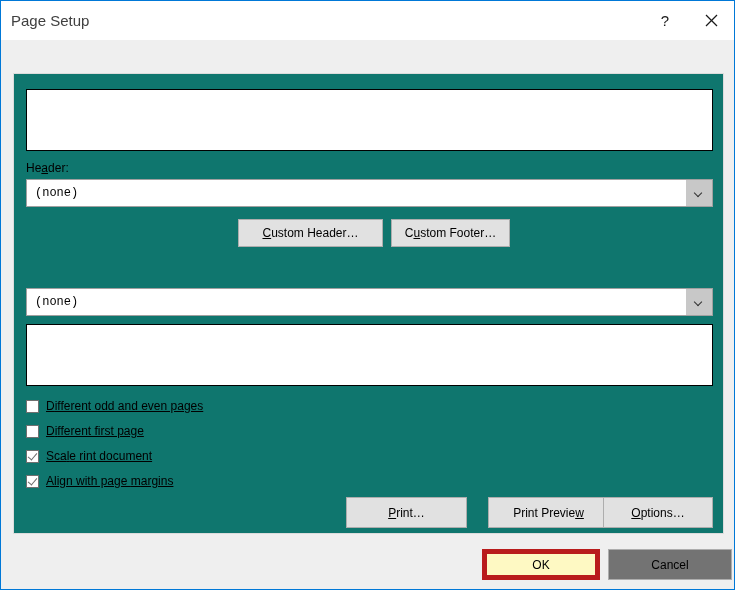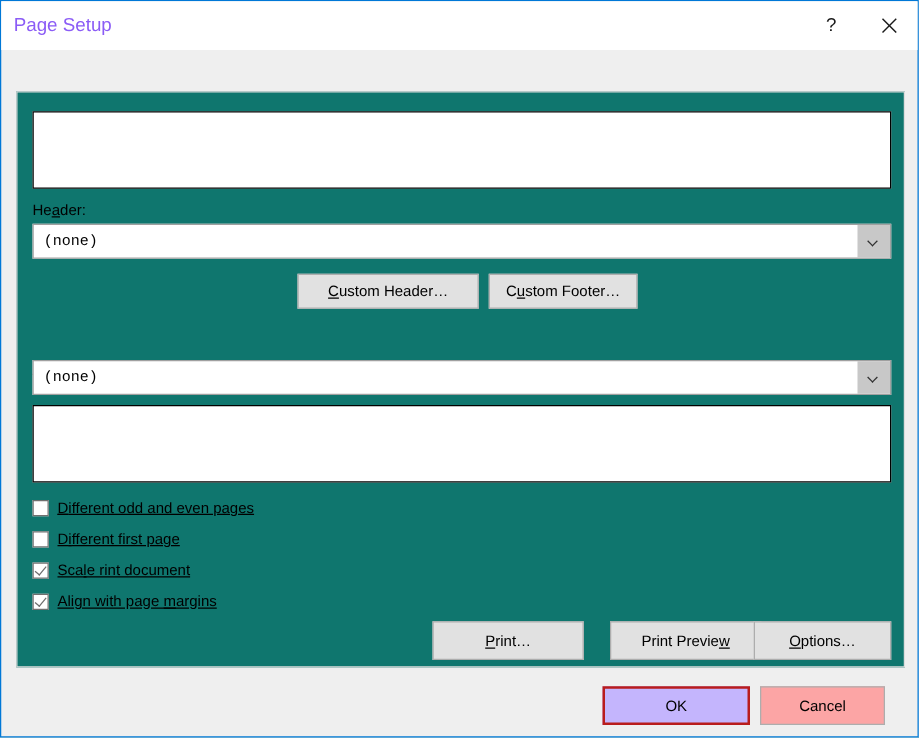--- a/index.html
+++ b/index.html
@@ -34,21 +34,21 @@
     top: 0;
     right: 0;
     height: 39px;
     background: #ffffff;
   }
   .title-text {
     position: absolute;
     left: 10px;
     top: 11px;
     font-size: 15px;
-    color: #8b5cf6;
+    color: #404040;
     white-space: nowrap;
   }
   .title-buttons {
     position: absolute;
     right: 0;
     top: 0;
     height: 39px;
     display: flex;
   }
   .title-btn {
@@ -285,28 +285,28 @@
     align-items: center;
     justify-content: center;
     white-space: nowrap;
     cursor: default;
     padding: 0;
   }
   #ok-btn {
     left: 481px;
     top: 548px;
     width: 118px;
-    background: #c4b5fd;
-    border: 2px solid #b91c1c;
+    background: #fef9c3;
+    border: 5px solid #b91c1c;
   }
   #cancel-btn {
     left: 607px;
     top: 548px;
-    width: 100px;
-    background: #fca5a5;
+    width: 124px;
+    background: #737373;
     border: 1px solid #adadad;
   }
 
   u { text-decoration: underline; }
 </style>
 </head>
 <body>
 
 <div class="dialog">
 

